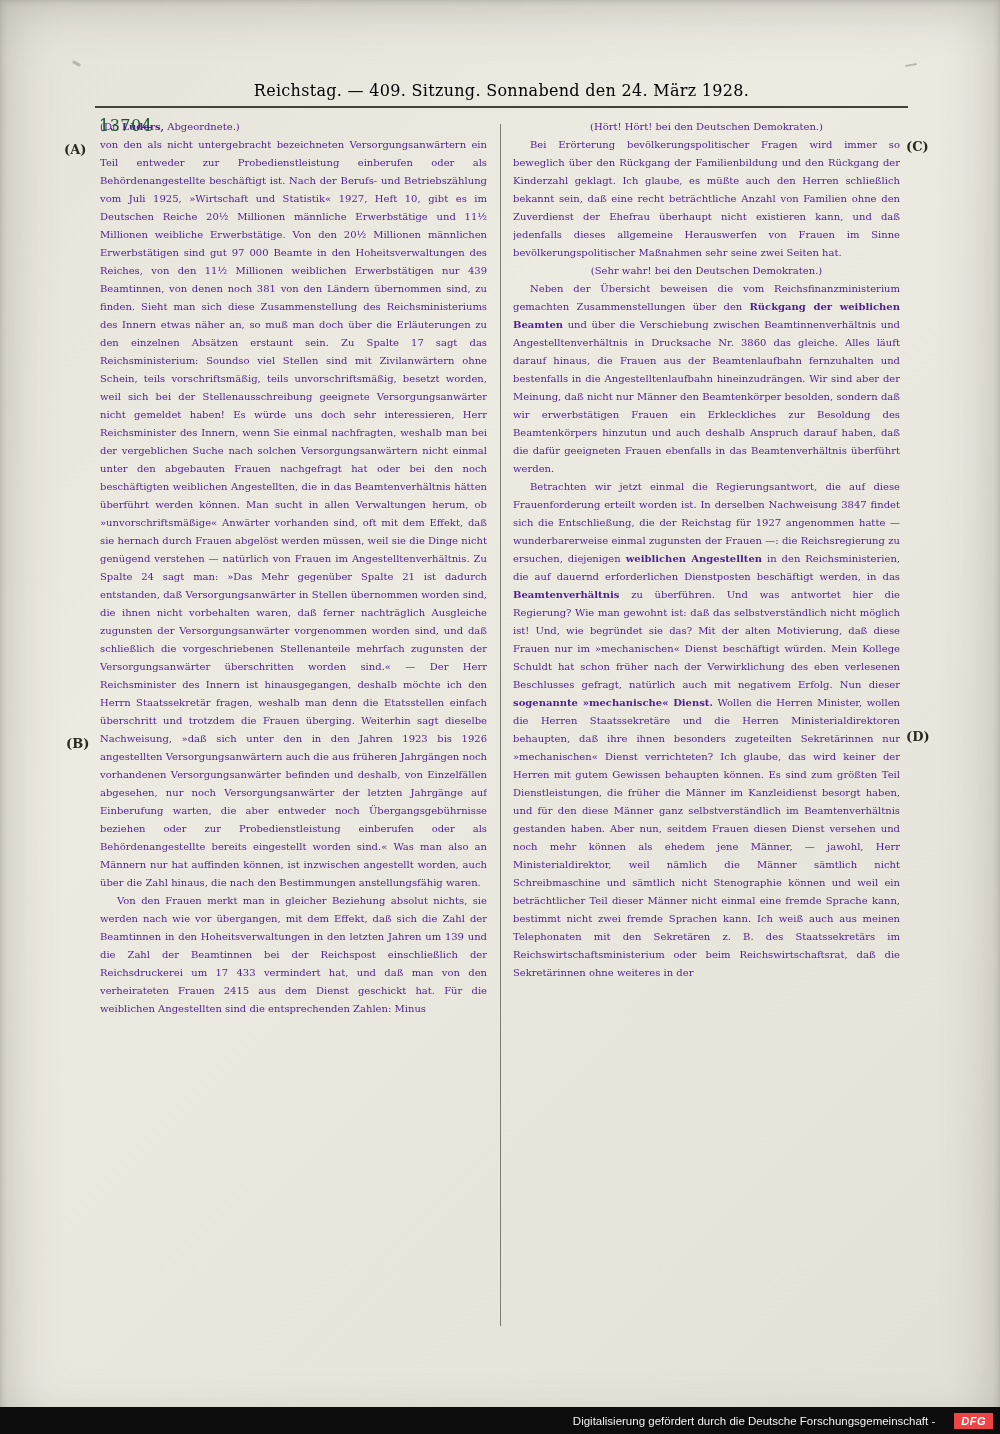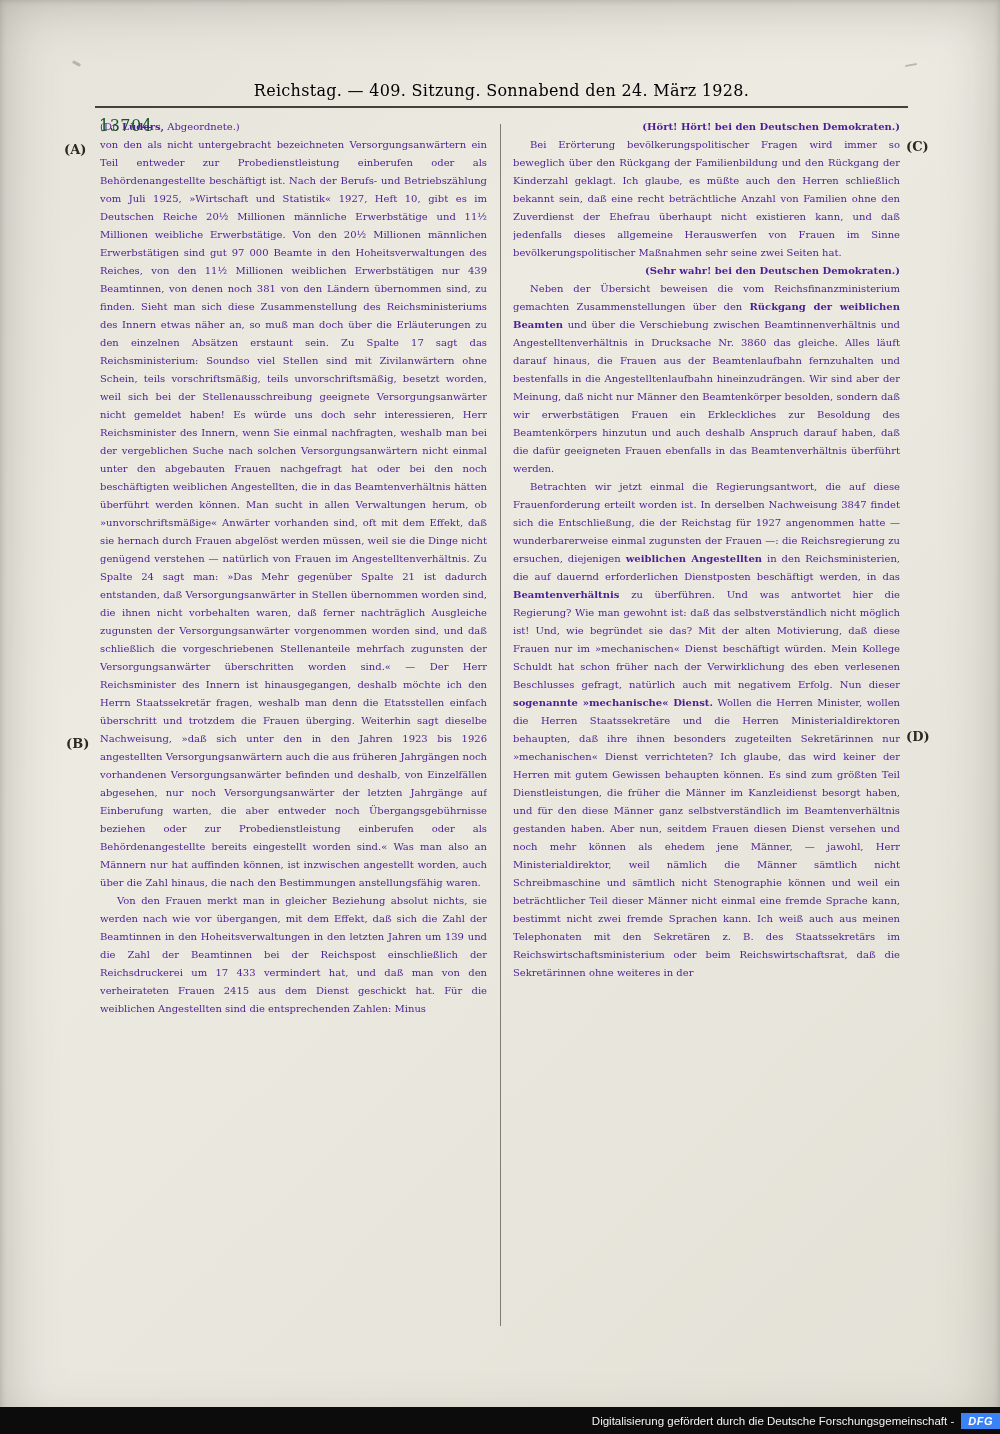--- a/index.html
+++ b/index.html
@@ -36,38 +36,38 @@
     color:#4c1d95;
   }
   .coldivider{
     position:absolute;top:124px;bottom:108px;left:500px;width:1px;
     background:#5b5850;opacity:.75;
   }
   .col p{margin:0;}
   .para{text-indent:17px;}
   .noindent{text-indent:0;}
   .speaker{text-indent:0;margin:0 0 3px 0;text-align:left;}
-  .interjection{text-indent:0;text-align:right;margin:3px 0;font-weight:bold;}
+  .interjection{text-indent:0;text-align:center;margin:3px 0;}
   .b{font-weight:bold;}
   .marker{
     position:absolute;font-size:13px;font-weight:bold;color:#2b2820;
     font-family:"DejaVu Serif",serif;
   }
   .marker-a{left:64px;top:142px;}
   .marker-b{left:66px;top:736px;}
   .marker-c{left:906px;top:139px;}
   .marker-d{left:906px;top:729px;}
   .credit{
     position:absolute;left:0;right:0;bottom:0;height:27px;background:#0c0c0c;
-    display:flex;align-items:center;justify-content:flex-end;gap:7px;
-    box-sizing:border-box;
+    display:flex;align-items:center;justify-content:flex-end;gap:19px;
+    padding-right:7px;box-sizing:border-box;
     font-family:"Liberation Sans",sans-serif;font-size:11.5px;color:#f2f2f2;
   }
   .dfg-logo{
-    background:#3b82f6;color:#ffffff;font-weight:bold;font-style:italic;
+    background:#ef4444;color:#ffffff;font-weight:bold;font-style:italic;
     font-size:11px;padding:2px 7px;letter-spacing:.5px;
   }
 </style>
 </head>
 <body>
 
 <div class="paper"></div>
 
 <div class="artifact" style="left:72px;top:62px;width:9px;height:3px;transform:rotate(28deg);"></div>
 <div class="artifact" style="left:905px;top:64px;width:12px;height:2px;transform:rotate(-10deg);"></div>

